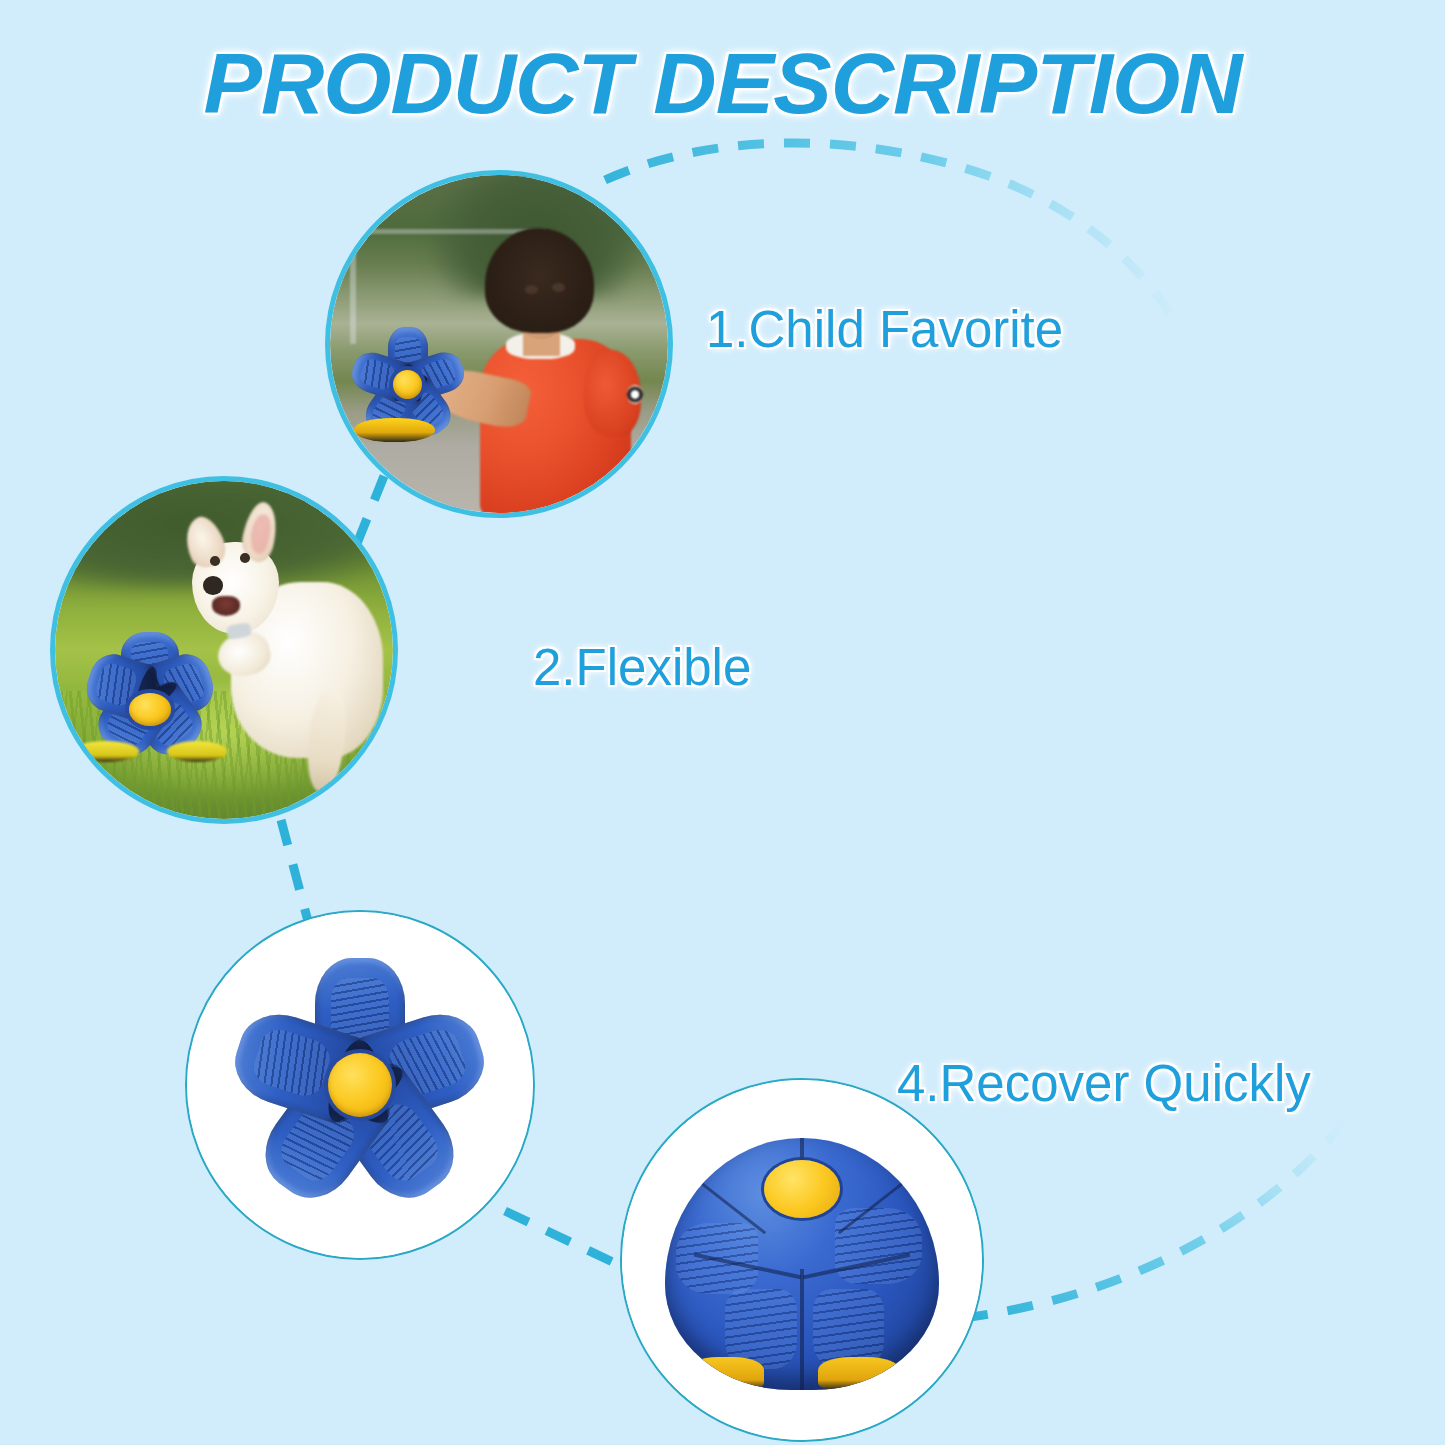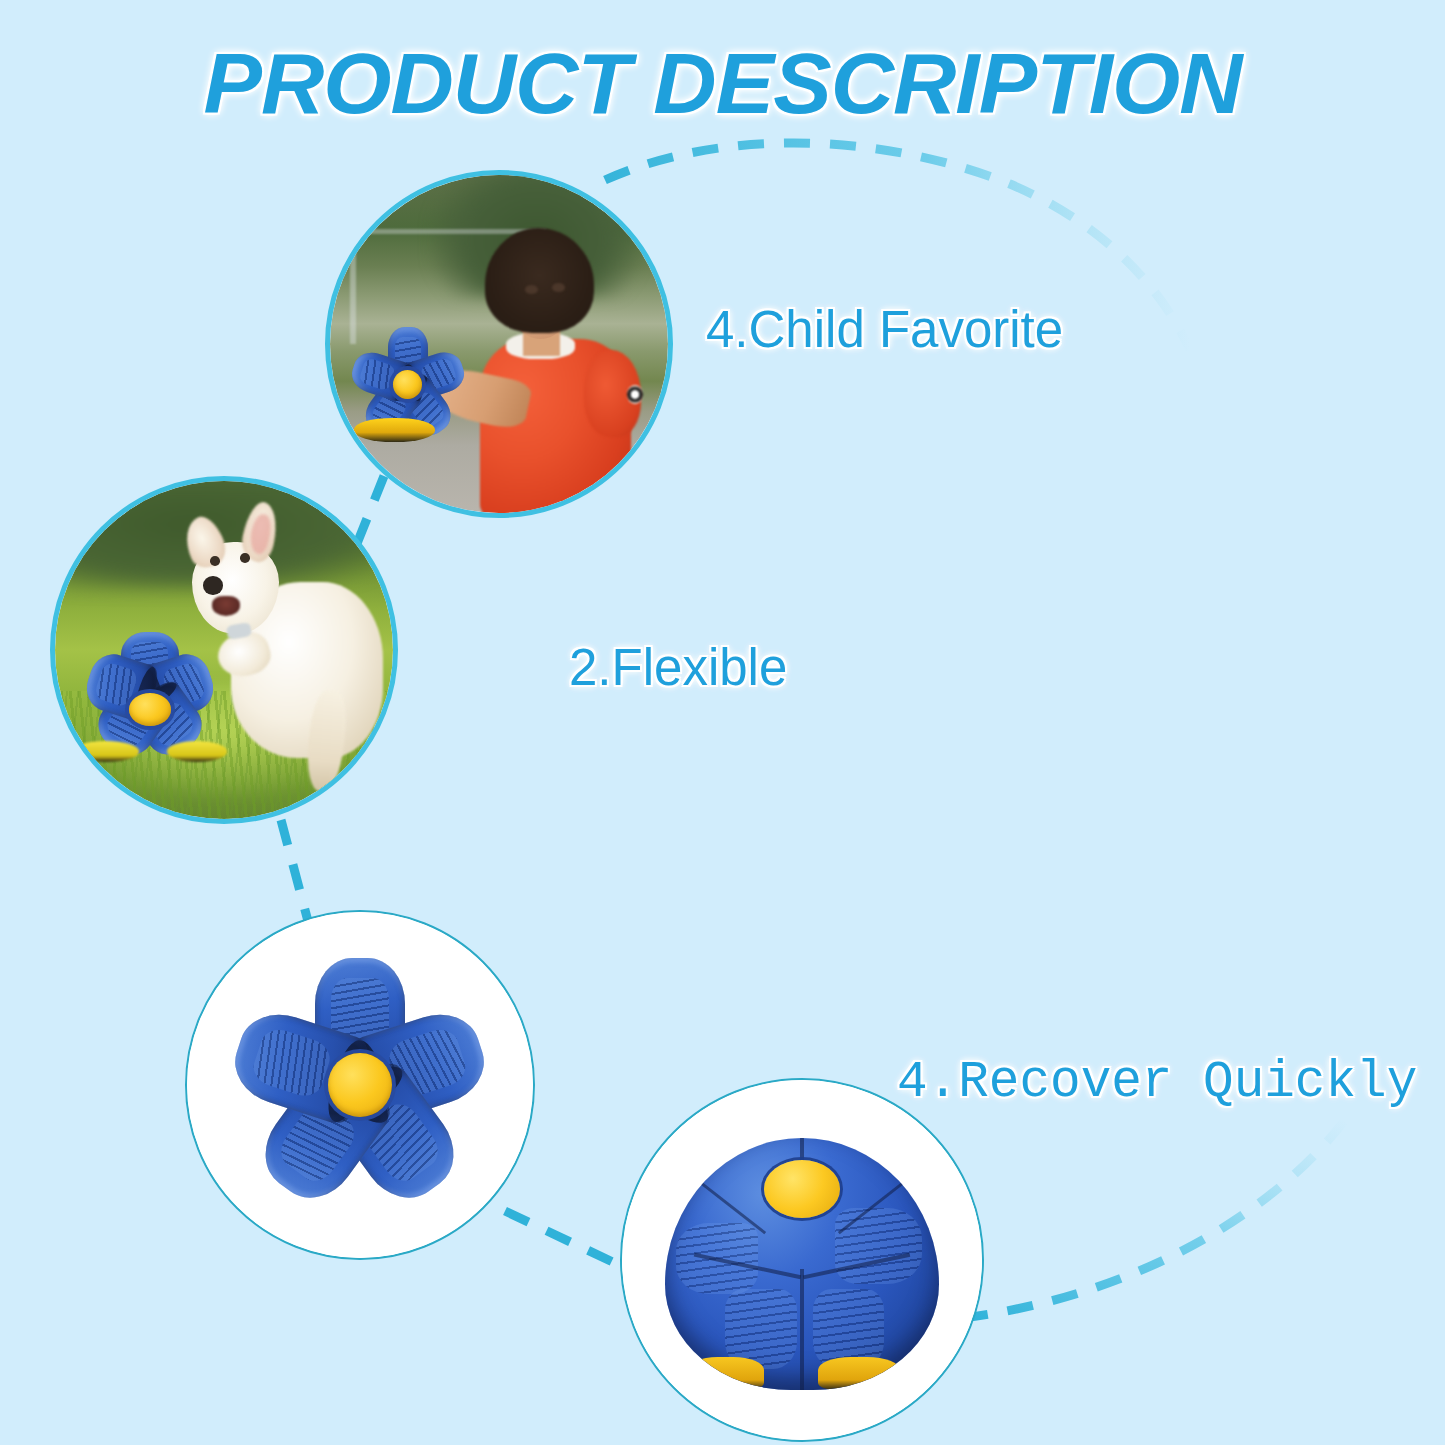--- a/index.html
+++ b/index.html
@@ -44,23 +44,23 @@
     font-size: 51px;
     font-weight: normal;
     color: #1fa0dc;
     white-space: nowrap;
     text-shadow:
       0 0 9px #ffffff, 0 0 9px #ffffff, 0 0 6px #ffffff,
       2px 0 0 #ffffff, -2px 0 0 #ffffff, 0 2px 0 #ffffff, 0 -2px 0 #ffffff,
       2px 2px 0 #ffffff, -2px -2px 0 #ffffff, 2px -2px 0 #ffffff, -2px 2px 0 #ffffff;
   }
   #label-1 { left: 706px; top: 300px; }
-  #label-2 { left: 533px; top: 638px; margin-left: 36px; }
+  #label-2 { left: 533px; top: 638px; }
   #label-3 { left: 535px; top: 903px; }
-  #label-4 { left: 897px; top: 1054px; font-family: Liberation Mono, monospace; }
+  #label-4 { left: 897px; top: 1054px; }
 
   
   .bubble {
     position: absolute;
     border-radius: 50%;
     overflow: hidden;
     box-sizing: border-box;
   }
   .bubble-photo {
     border: 5px solid #3fc0e2;
@@ -596,17 +596,17 @@
              transform:rotate(-38deg);"></div>
 
         <div class="dome-cap"></div>
 
         <div class="dome-foot" style="left:8%; width:28%;"></div>
         <div class="dome-foot" style="left:56%; width:30%;"></div>
       </div>
     </div>
   </div>
 
-  <div id="label-1" class="feature-label">4.Child Favorite</div>
+  <div id="label-1" class="feature-label">1.Child Favorite</div>
   <div id="label-2" class="feature-label">2.Flexible</div>
   <div id="label-4" class="feature-label">4.Recover Quickly</div>
 
 </div>
 
 </body></html>

